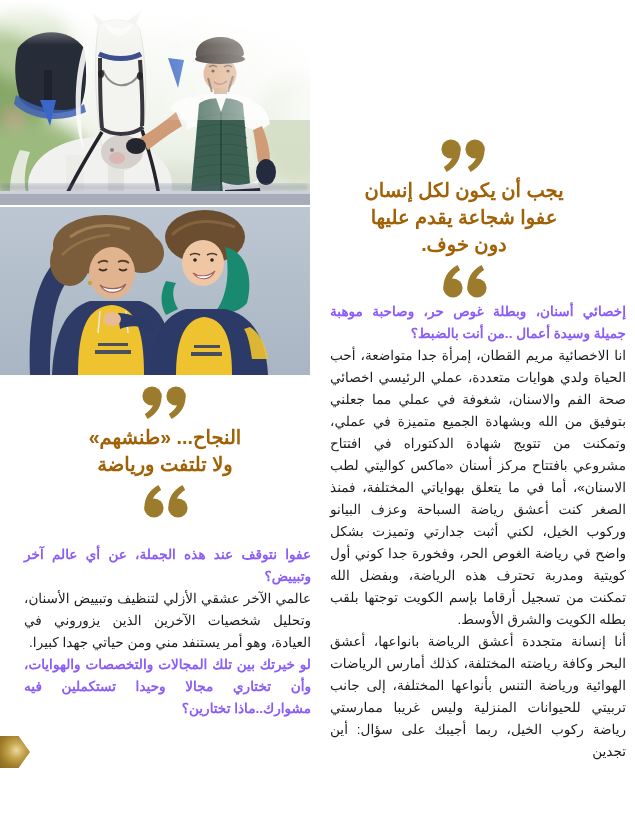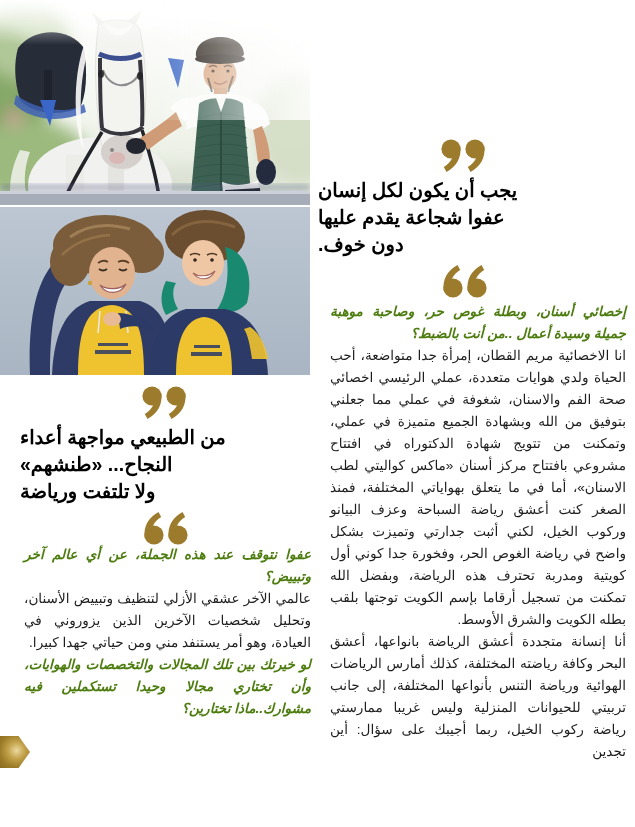--- a/index.html
+++ b/index.html
@@ -3,33 +3,33 @@
 <meta charset="utf-8">
 <style>
   html,body{margin:0;padding:0;background:#ffffff;font-family:"Liberation Sans",sans-serif;}
   .page{position:relative;width:635px;height:827px;background:#ffffff;overflow:hidden;}
 
   .photo{position:absolute;overflow:hidden;}
   .photo svg{display:block;width:100%;height:100%;}
   .photo-top{left:0;top:0;width:310px;height:205px;}
   .photo-bottom{left:0;top:207px;width:310px;height:168px;}
 
-  .pq{position:absolute;direction:rtl;text-align:left;color:#000000;}
+  .pq{position:absolute;direction:rtl;text-align:center;color:#a16207;}
   .pq1{left:318px;top:139px;width:292px;}
   .pq2{left:20px;top:386px;width:290px;}
   .pq-line{font-size:19.5px;line-height:27px;font-weight:700;}
   .qicon{display:flex;justify-content:center;margin:0 0 4px;}
   .qicon.bottom{margin:6px 0 0;}
   .qicon.flip svg{transform:rotate(180deg);}
 
   .col{position:absolute;direction:rtl;text-align:justify;font-size:13.6px;line-height:22px;}
   .col p{margin:0;}
   .col-right{left:330px;top:301px;width:296px;}
   .col-left{left:24px;top:544px;width:287px;}
-  .q{color:#4d7c0f;font-weight:700;font-style:italic;}
+  .q{color:#8b5cf6;font-weight:700;}
   .a{color:#1d1d1d;font-weight:400;}
 
   .marker{position:absolute;left:0;top:736px;width:30px;height:32px;
     clip-path:polygon(0 0,62% 0,100% 50%,62% 100%,0 100%);
     background:radial-gradient(circle at 55% 45%,#ecd9a0 0%,#c3a24b 35%,#9c7b28 70%,#8a6c20 100%);}
 </style>
 </head>
 <body>
 
 <div class="page">
@@ -238,21 +238,20 @@
           <g fill="#9c7b2d">
         <circle cx="10" cy="10" r="9.6"></circle>
             <path d="M19.4,7 C20.6,19 15.5,27.5 5.5,33 L2.8,28 C10.2,23.5 13.6,17 12.9,7.5 Z"></path>
         <g transform="translate(24,0)">
               <circle cx="10" cy="10" r="9.6"></circle>
               <path d="M19.4,7 C20.6,19 15.5,27.5 5.5,33 L2.8,28 C10.2,23.5 13.6,17 12.9,7.5 Z"></path>
             </g>
       </g>
         </svg>
     </div>
-    <div class="pq-line">من الطبيعي مواجهة أعداء</div>
     <div class="pq-line">النجاح... «طنشهم»</div>
     <div class="pq-line">ولا تلتفت ورياضة</div>
     <div class="qicon bottom flip">
       <svg width="46" height="34" viewBox="0 0 46 34">
           <g fill="#9c7b2d">
         <circle cx="10" cy="10" r="9.6"></circle>
             <path d="M19.4,7 C20.6,19 15.5,27.5 5.5,33 L2.8,28 C10.2,23.5 13.6,17 12.9,7.5 Z"></path>
         <g transform="translate(24,0)">
               <circle cx="10" cy="10" r="9.6"></circle>
               <path d="M19.4,7 C20.6,19 15.5,27.5 5.5,33 L2.8,28 C10.2,23.5 13.6,17 12.9,7.5 Z"></path>

